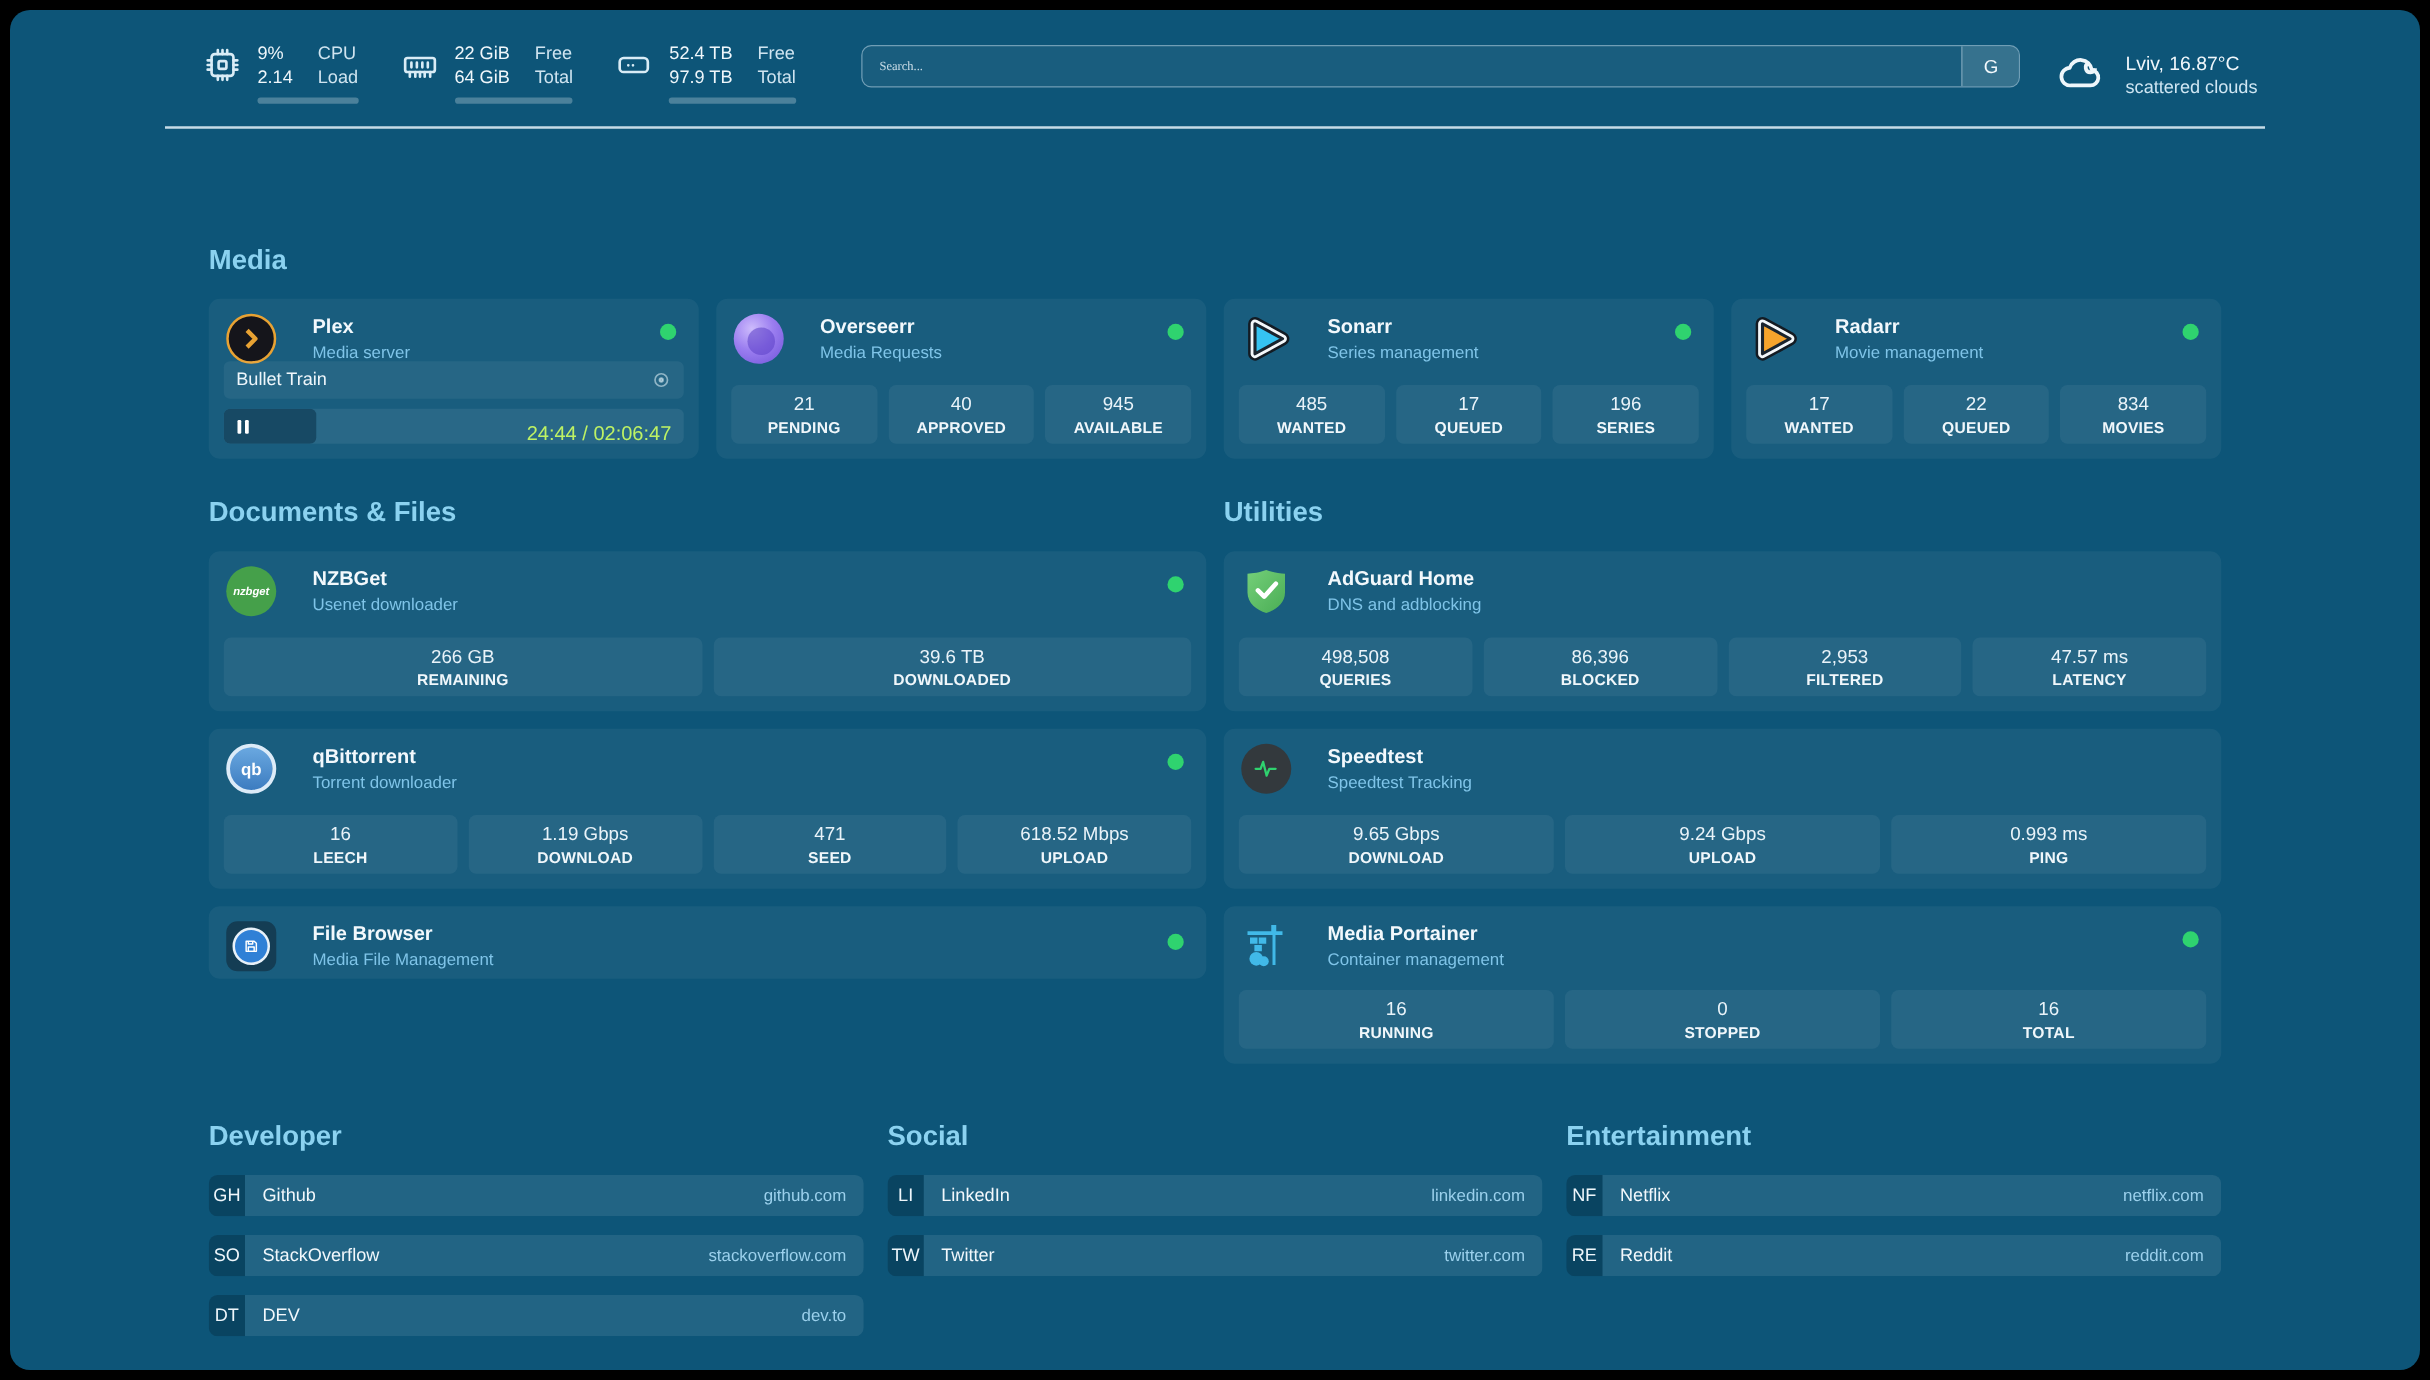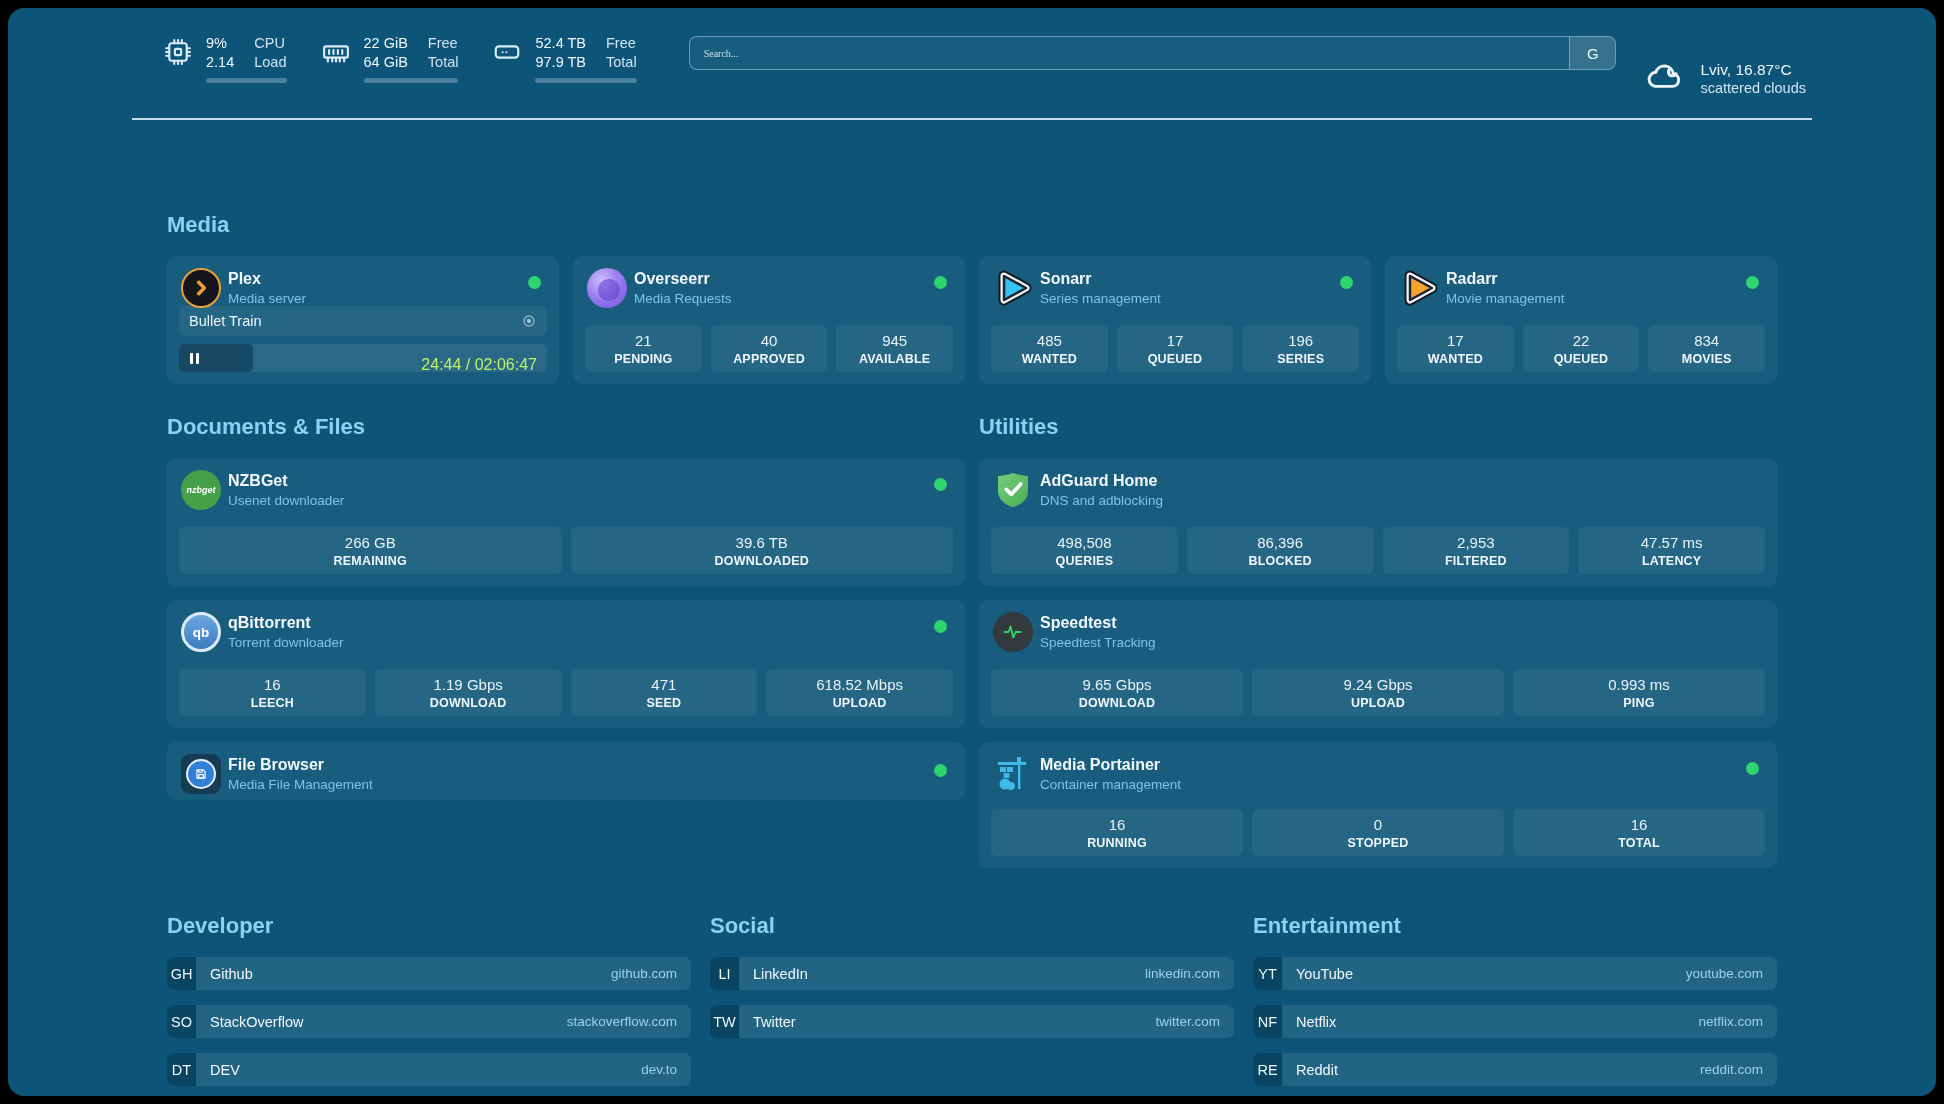--- a/index.html
+++ b/index.html
@@ -16,37 +16,37 @@
   .m-val { color:#f0f7fb; }
   .m-lab { color:#cfe4f0; }
   .metric-bar { grid-column:1 / 3; height:5px; margin-top:6px; background:rgba(255,255,255,0.26); border-radius:3px; overflow:hidden; }
   .metric-fill { height:100%; background:#b9d3e3; border-radius:3px; }
 
   .search { flex:1; margin:2px 28px 0 52px; height:34px; border:1px solid rgba(219,238,248,0.45); background:rgba(255,255,255,0.05); border-radius:8px; display:flex; align-items:stretch; overflow:hidden; }
   .search input { flex:1; background:transparent; border:none; outline:none; color:#e5e5e5; padding:0 14px; font-size:10px; font-family:Liberation Serif, serif; }
   .search input::placeholder { color:rgba(234,244,250,0.85); }
   .search-g { width:46px; background:rgba(255,255,255,0.13); border-left:1px solid rgba(219,238,248,0.4); display:flex; align-items:center; justify-content:center; color:#f2f8fc; font-size:15px; cursor:pointer; }
 
-  .weather { display:flex; align-items:center; gap:14px; margin-top:20px;justify-content:flex-end; }
+  .weather { display:flex; align-items:center; gap:14px; margin-top:2px;justify-content:flex-end; }
   .weather-icon { color:#eef6fb; }
   .weather-loc { color:#f0f7fb; font-size:15.5px; line-height:21px; }
   .weather-cond { color:#cfe6f3; font-size:14.5px; }
 
   .divider { margin:18px 124px 0; border-bottom:2px solid rgba(230,243,250,0.85); }
 
   
   main { padding:0 159px; }
   .section-title { color:#8bd2f0; font-size:22px; font-weight:700; }
   .t-media { margin:92px 0 18px; }
   .media-grid { display:grid; grid-template-columns:repeat(4,1fr); gap:14px; }
 
   .card { position:relative; background:rgba(255,255,255,0.05); border-radius:9px; padding:12px 14px; height:128px; }
   .card.short { height:58px; }
   .card.portainer { height:126px; }
-  .card-head { display:flex; gap:7px; }
+  .card-head { display:flex; gap:29px; }
   .icon-40 { width:40px; height:40px; flex:none; position:relative; }
   .card-title { font-size:16px; font-weight:700; color:#f2f8fc; margin-top:2px; }
   .card-desc { font-size:13.5px; color:#7fc4e8; margin-top:3px; }
   .status-dot { position:absolute; top:20px; right:18px; width:13px; height:13px; border-radius:50%; }
   .card.short .status-dot { top:22px; }
 
   .stats { position:absolute; left:12px; right:12px; bottom:12px; display:flex; gap:9px; }
   .stat { flex:1; background:rgba(255,255,255,0.06); border-radius:6px; text-align:center; padding:7px 0 6px; }
   .stat-value { font-size:15px; color:#e9f3f9; }
   .stat-label { font-size:12.5px; font-weight:700; color:#f0f7fb; margin-top:3px; letter-spacing:.2px; }
@@ -511,27 +511,20 @@
           <span class="bm-main">
               <span class="bm-name">Twitter</span>
               <span class="bm-domain">twitter.com</span>
             </span>
         </div>
       </div>
 
       <div>
         <h2 class="section-title col-title">Entertainment</h2>
         <div class="bm-row">
-          <span class="bm-tag">YT</span>
-          <span class="bm-main">
-              <span class="bm-name">YouTube</span>
-              <span class="bm-domain">youtube.com</span>
-            </span>
-        </div>
-        <div class="bm-row">
           <span class="bm-tag">NF</span>
           <span class="bm-main">
               <span class="bm-name">Netflix</span>
               <span class="bm-domain">netflix.com</span>
             </span>
         </div>
         <div class="bm-row">
           <span class="bm-tag">RE</span>
           <span class="bm-main">
               <span class="bm-name">Reddit</span>

